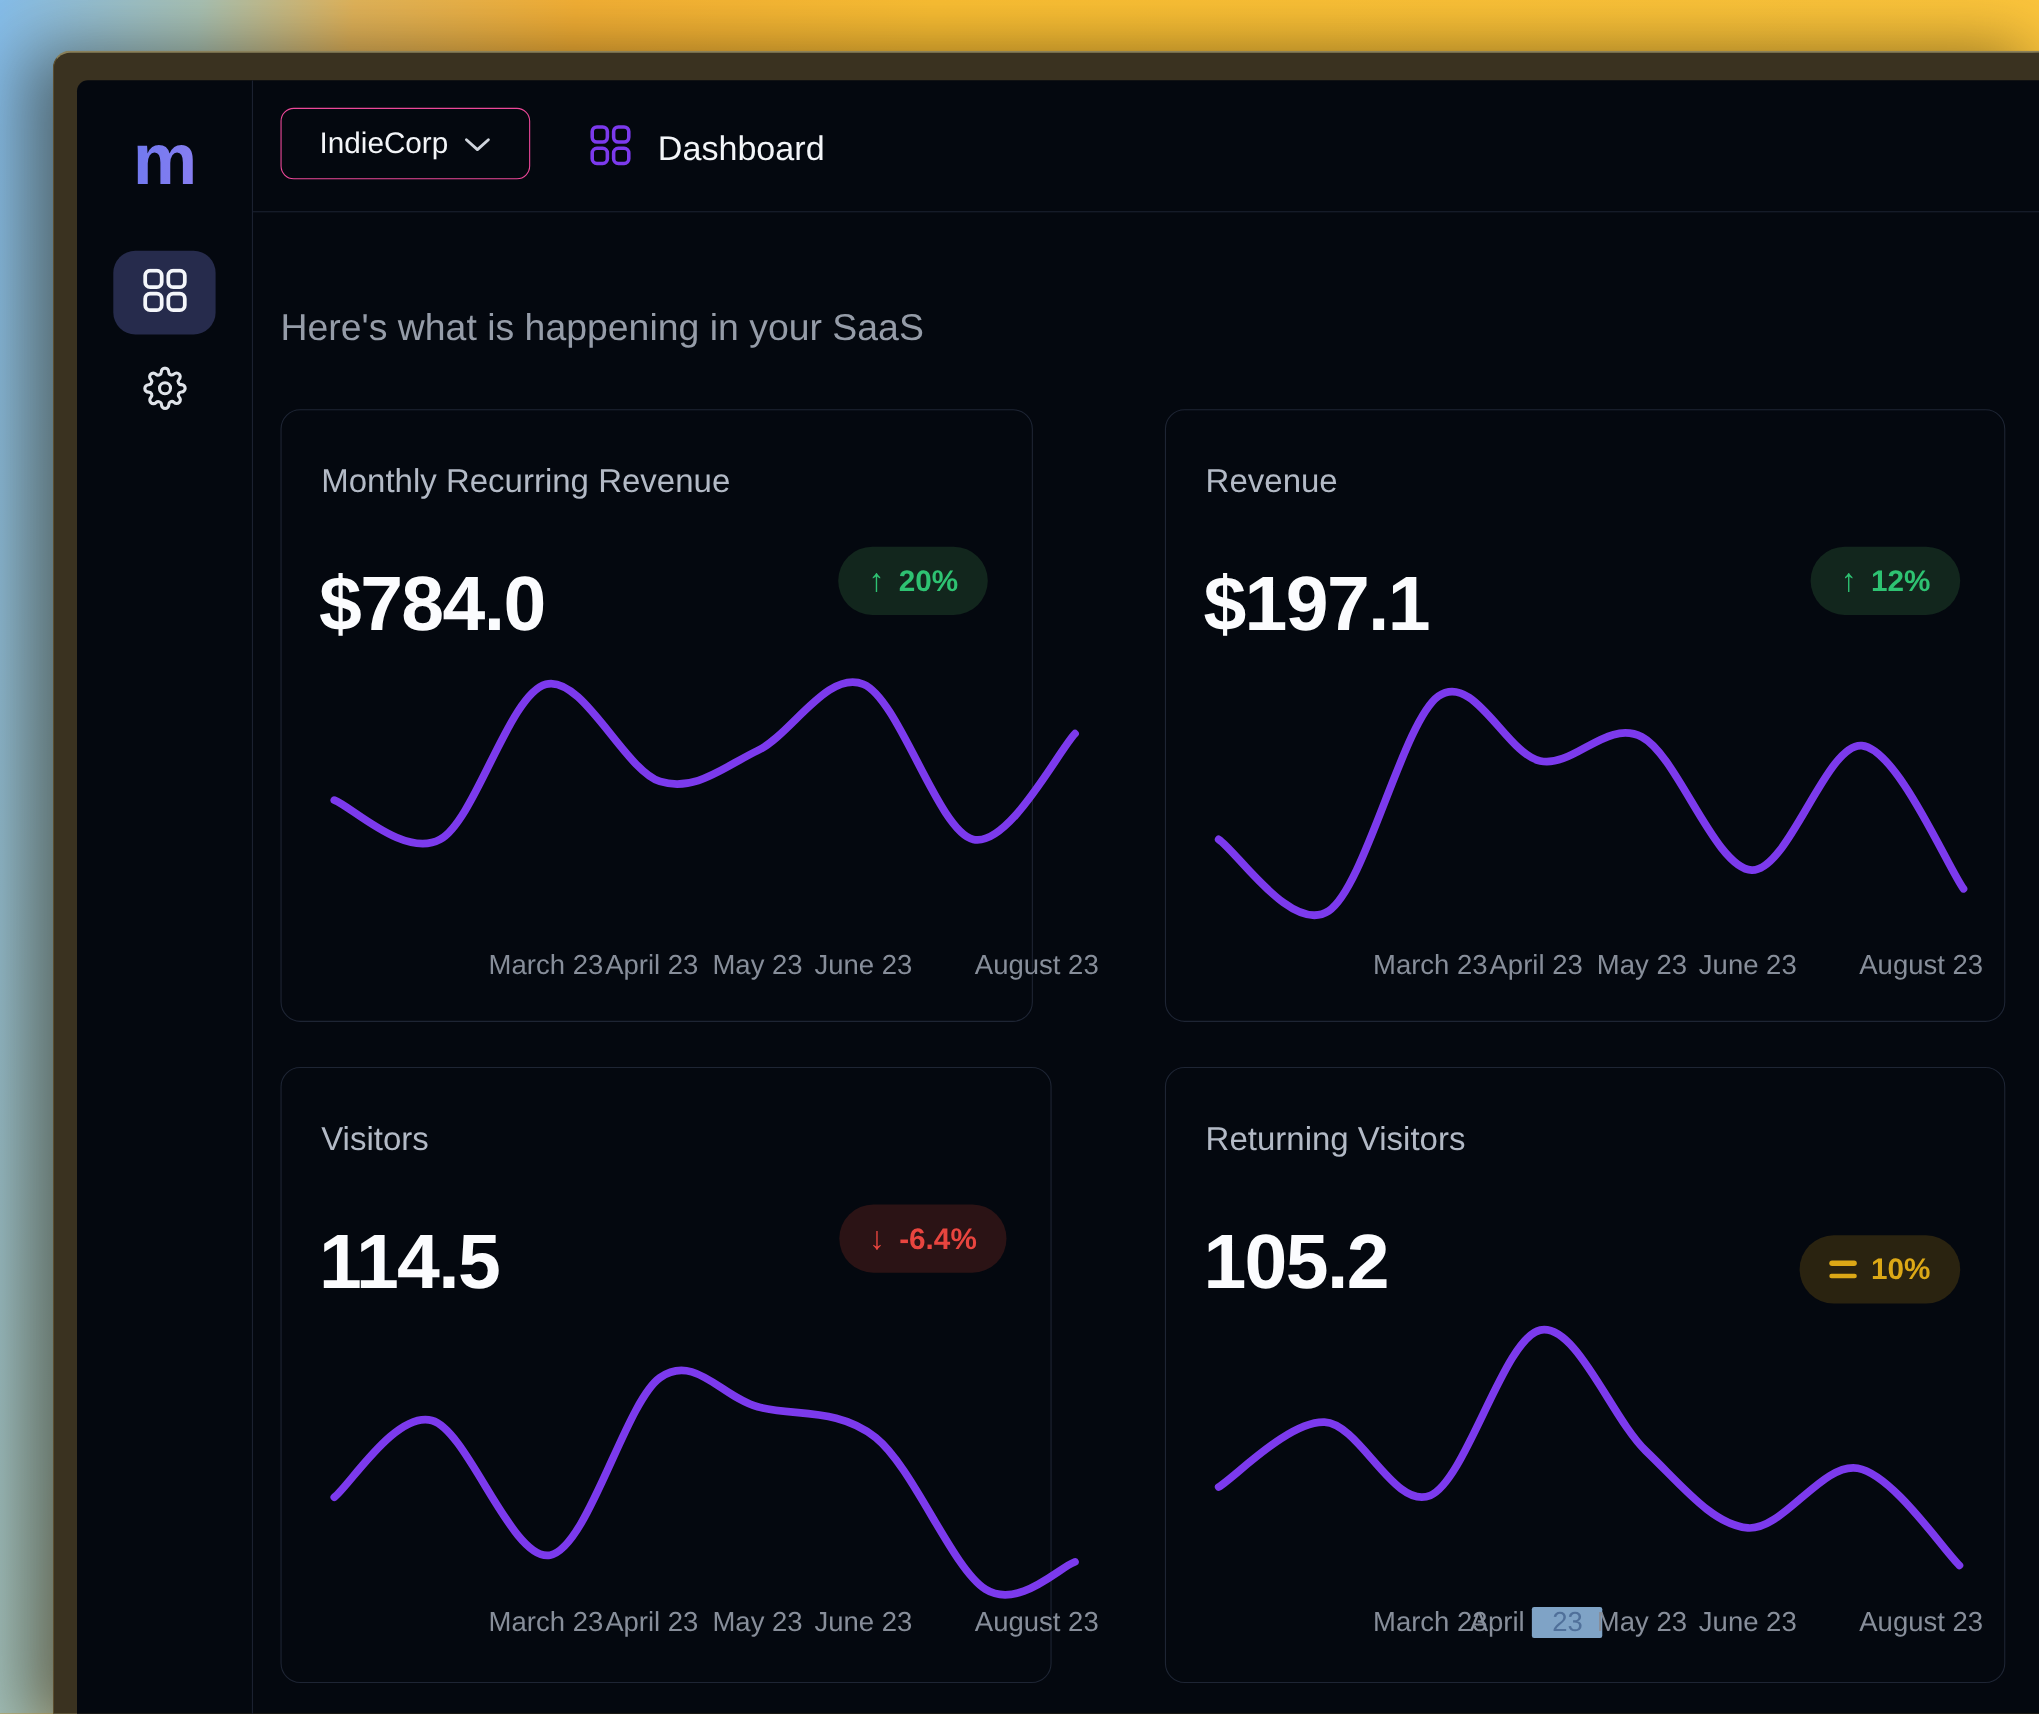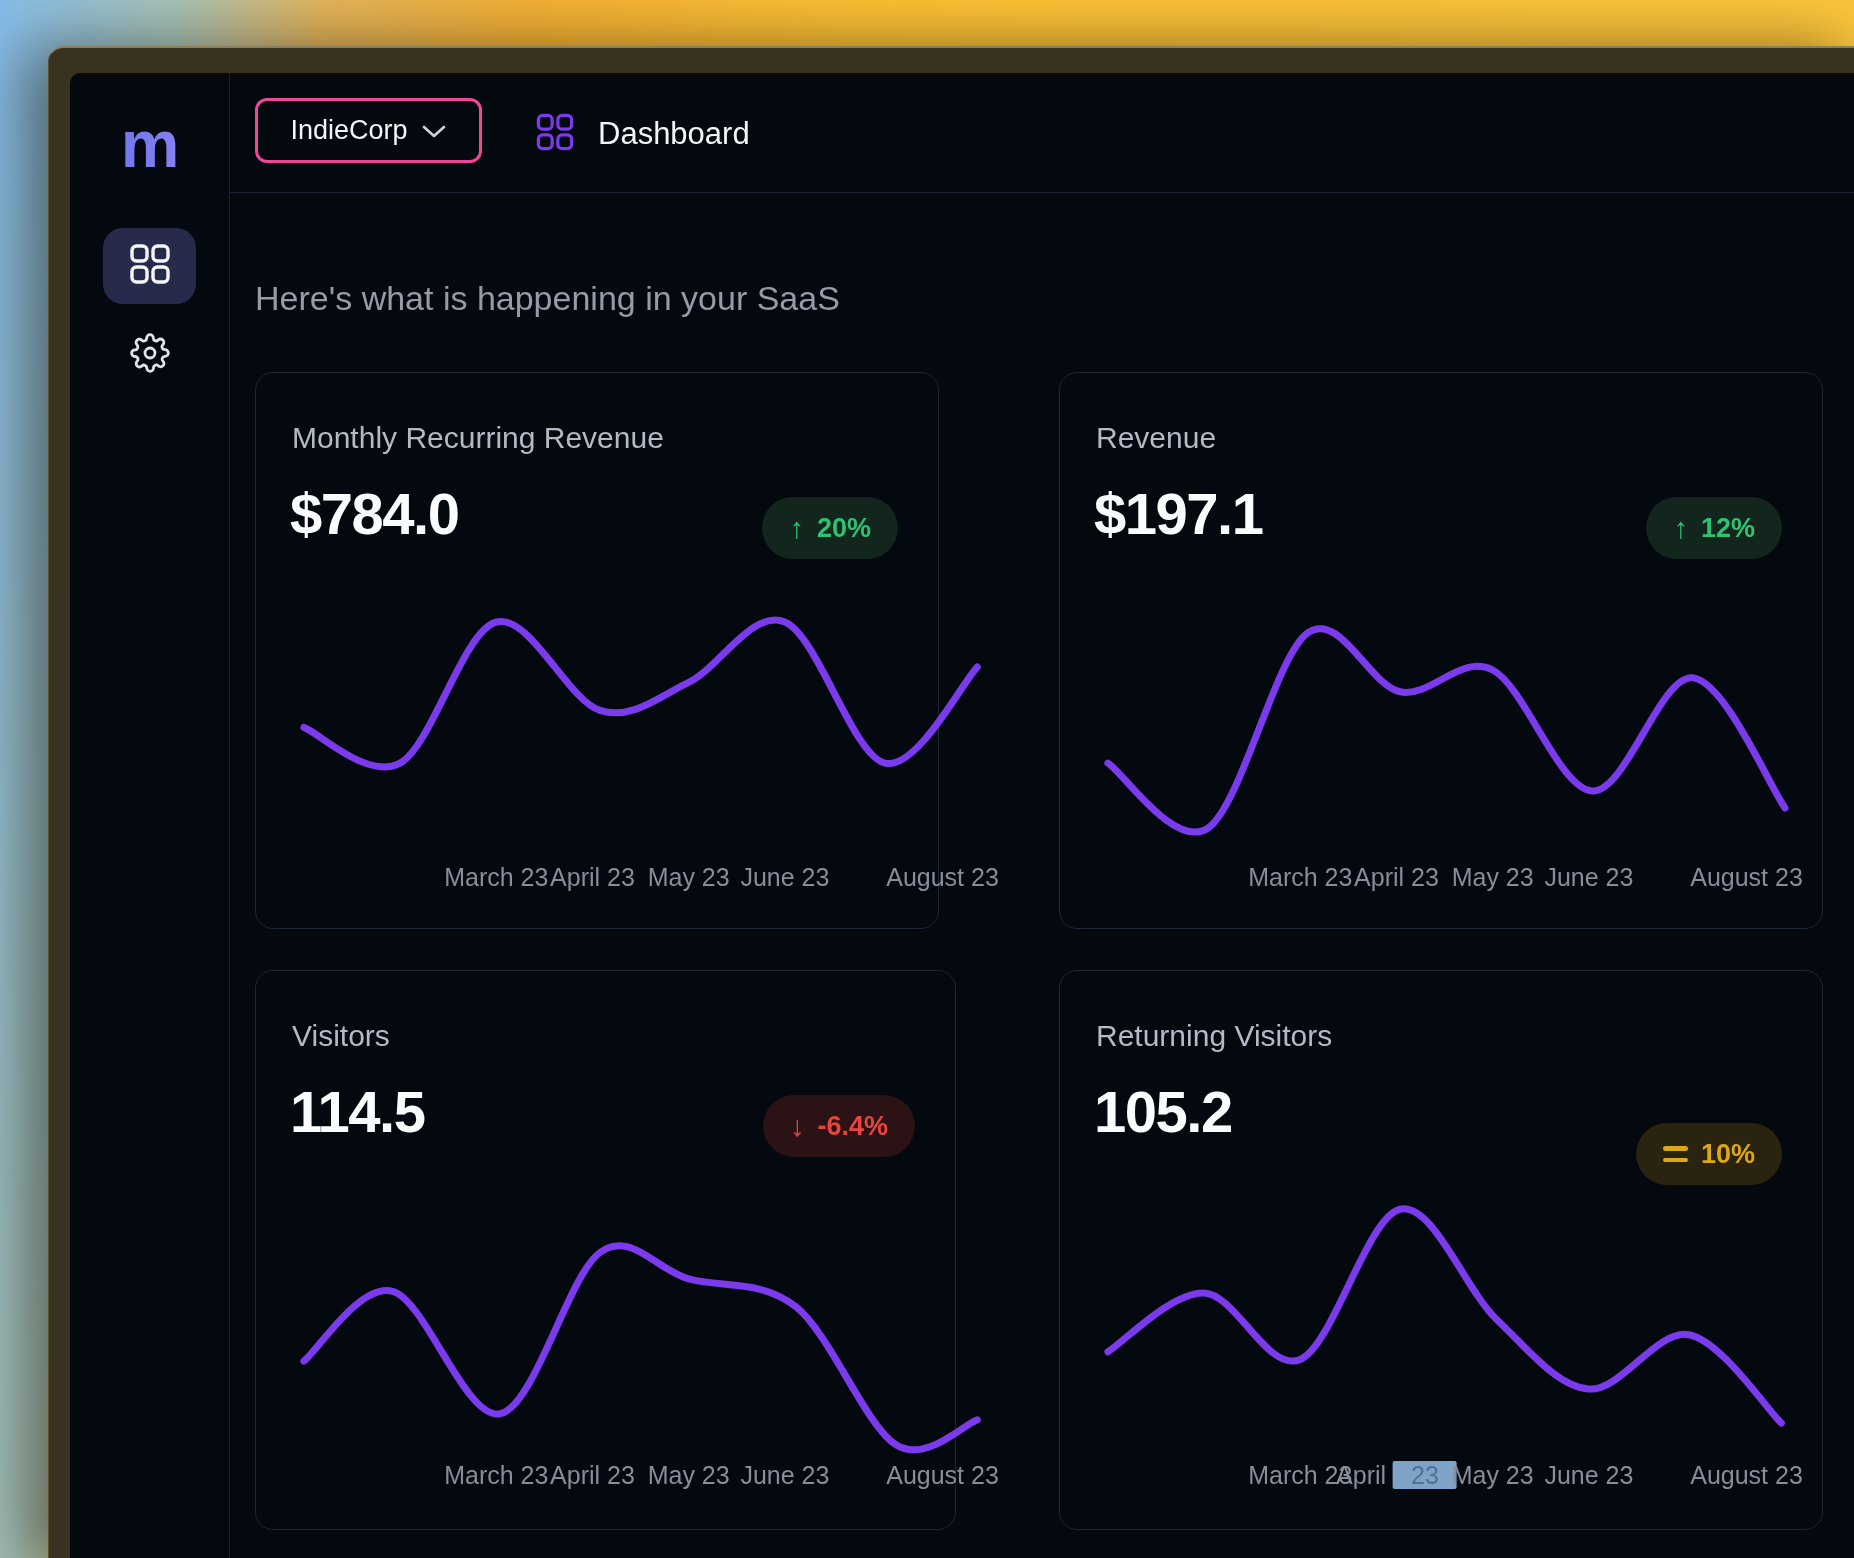--- a/index.html
+++ b/index.html
@@ -28,38 +28,38 @@
     -webkit-background-clip:text; background-clip:text; color:transparent; }
   .nav-active { position:absolute; left:33px; top:155px; width:93px; height:76px;
     background:#262b4c; border-radius:20px; display:flex; align-items:center; justify-content:center; cursor:pointer; }
   .nav-gear { position:absolute; left:60px; top:262px; width:40px; height:40px; display:flex;
     align-items:center; justify-content:center; cursor:pointer; }
 
   
   .main { position:absolute; left:160px; top:0; right:0; bottom:0; }
   .topbar { position:absolute; left:0; top:0; right:0; height:120px; border-bottom:1px solid #1b2130; }
   .team-btn { position:absolute; left:25px; top:25px; width:227px; height:65px;
-    border:3px solid #ec4899; border-radius:12px; background:transparent;
+    border:1px solid #ec4899; border-radius:12px; background:transparent;
     display:flex; align-items:center; justify-content:center; gap:13px;
     color:#f3f5f8; font-size:27px; font-weight:500; cursor:pointer; }
   .crumb { position:absolute; left:306px; top:40px; display:flex; align-items:center; gap:24px; cursor:pointer; }
   .crumb-label { color:#f3f5f8; font-size:31px; font-weight:500; }
 
   .page-title { position:absolute; left:25px; top:150px; color:#f1f3f7; font-size:35px; font-weight:600; letter-spacing:-.3px; }
   .page-sub   { position:absolute; left:25px; top:206px; color:#959ca8; font-size:34px; font-weight:400; }
 
   
   .card { position:absolute; border:1px solid #1e2534; border-radius:18px; background:#04080f; }
   .card.c0 { left:25px;  top:299px; width:684px; height:557px;padding-left:48px; }
   .card.c1 { left:829px; top:299px; width:764px; height:557px; }
   .card.c2 { left:25px;  top:897px; width:701px; height:560px; }
   .card.c3 { left:829px; top:897px; width:764px; height:560px; }
 
   .card-title { position:absolute; left:36px; top:48px; color:#b3bac6; font-size:30px; font-weight:500; }
-  .card-value { position:absolute; left:34px; top:107px; color:#fbfcfe; font-size:58px; font-weight:800; letter-spacing:-1.5px; }
+  .card-value { position:absolute; left:34px; top:136px; color:#fbfcfe; font-size:70px; font-weight:800; letter-spacing:-1.5px; }
 
   .badge { position:absolute; right:40px; top:124px; height:62px; border-radius:999px;
     display:flex; align-items:center; gap:13px; padding:0 27px; font-size:27px; font-weight:600; }
   .badge.trend-up   { background:#12261d; color:#2ec272; }
   .badge.trend-down { background:#2b1315; color:#e8453f; }
   .badge.trend-flat { background:#2a2310; color:#dca816;margin-top:28px; }
   .bi { display:none; font-size:29px; font-weight:500; line-height:1; }
   .trend-up   .bi.up   { display:inline; }
   .trend-down .bi.down { display:inline; }
   .trend-flat .bi.flat { display:flex; flex-direction:column; gap:7px; }

